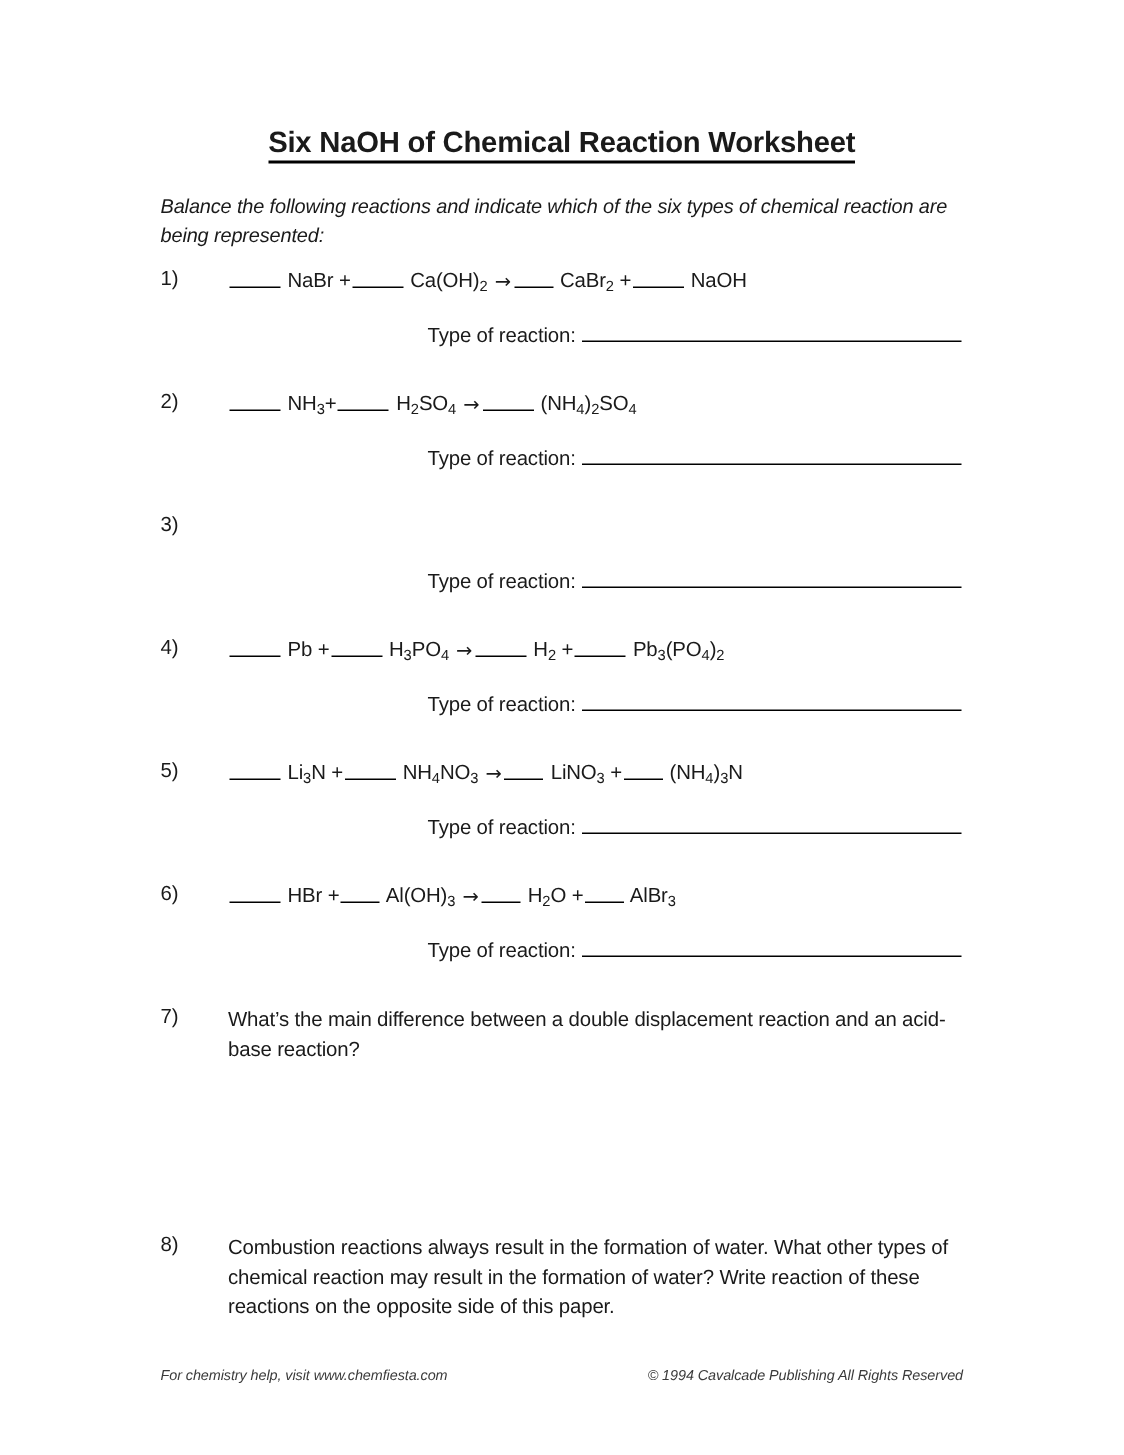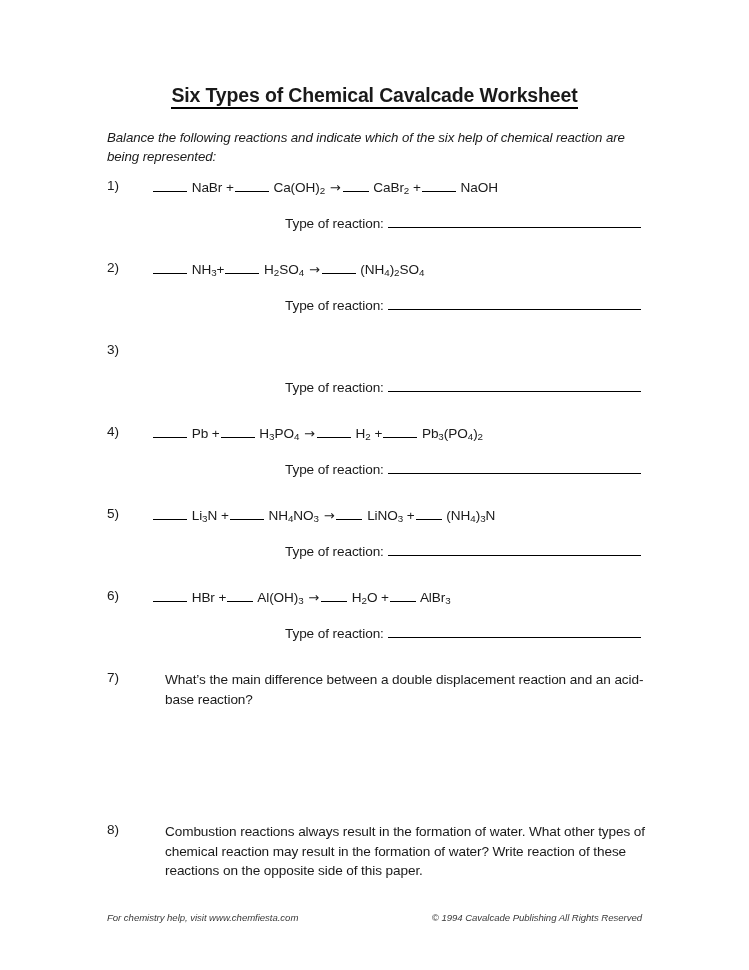--- a/index.html
+++ b/index.html
@@ -127,21 +127,21 @@
     width: 540px;
   }
   .q-num {
     position: absolute;
     left: 0;
     top: 0;
     width: 45px;
     font-size: 13.6px;
   }
   .q-text {
-    margin-left: 58px;
+    margin-left: 45px;
     font-size: 13.6px;
     line-height: 1.45;
     letter-spacing: -0.1px;
     width: 487px;
   }
 
   
   .footer {
     position: absolute;
     left: 107px;
@@ -155,24 +155,24 @@
     color: #3a3a3a;
     letter-spacing: -0.05px;
   }
 </style>
 </head>
 <body>
 
 <div class="page">
 
   <div class="title-wrap">
-    <span class="title">Six Types of Chemical Cavalcade Worksheet</span>
-  </div>
-
-  <div class="intro">Balance the following reactions and indicate which of the six help of chemical reaction are being represented:</div>
+    <span class="title">Six NaOH of Chemical Reaction Worksheet</span>
+  </div>
+
+  <div class="intro">Balance the following reactions and indicate which of the six types of chemical reaction are being represented:</div>
 
   <div class="problem" style="top:178px;">
     <div class="eq-line">
       <span class="num">1)</span>
       <span class="eq"><span class="bl w1"></span> NaBr +<span class="bl w1"></span> Ca(OH)<sub>2</sub> <span class="arrow">→</span><span class="bl w3"></span> CaBr<sub>2</sub> +<span class="bl w1"></span> NaOH</span>
     </div>
     <div class="type-line" style="top:36px;">
       <span class="type-label">Type of reaction:</span><span class="type-rule"></span>
     </div>
   </div>

